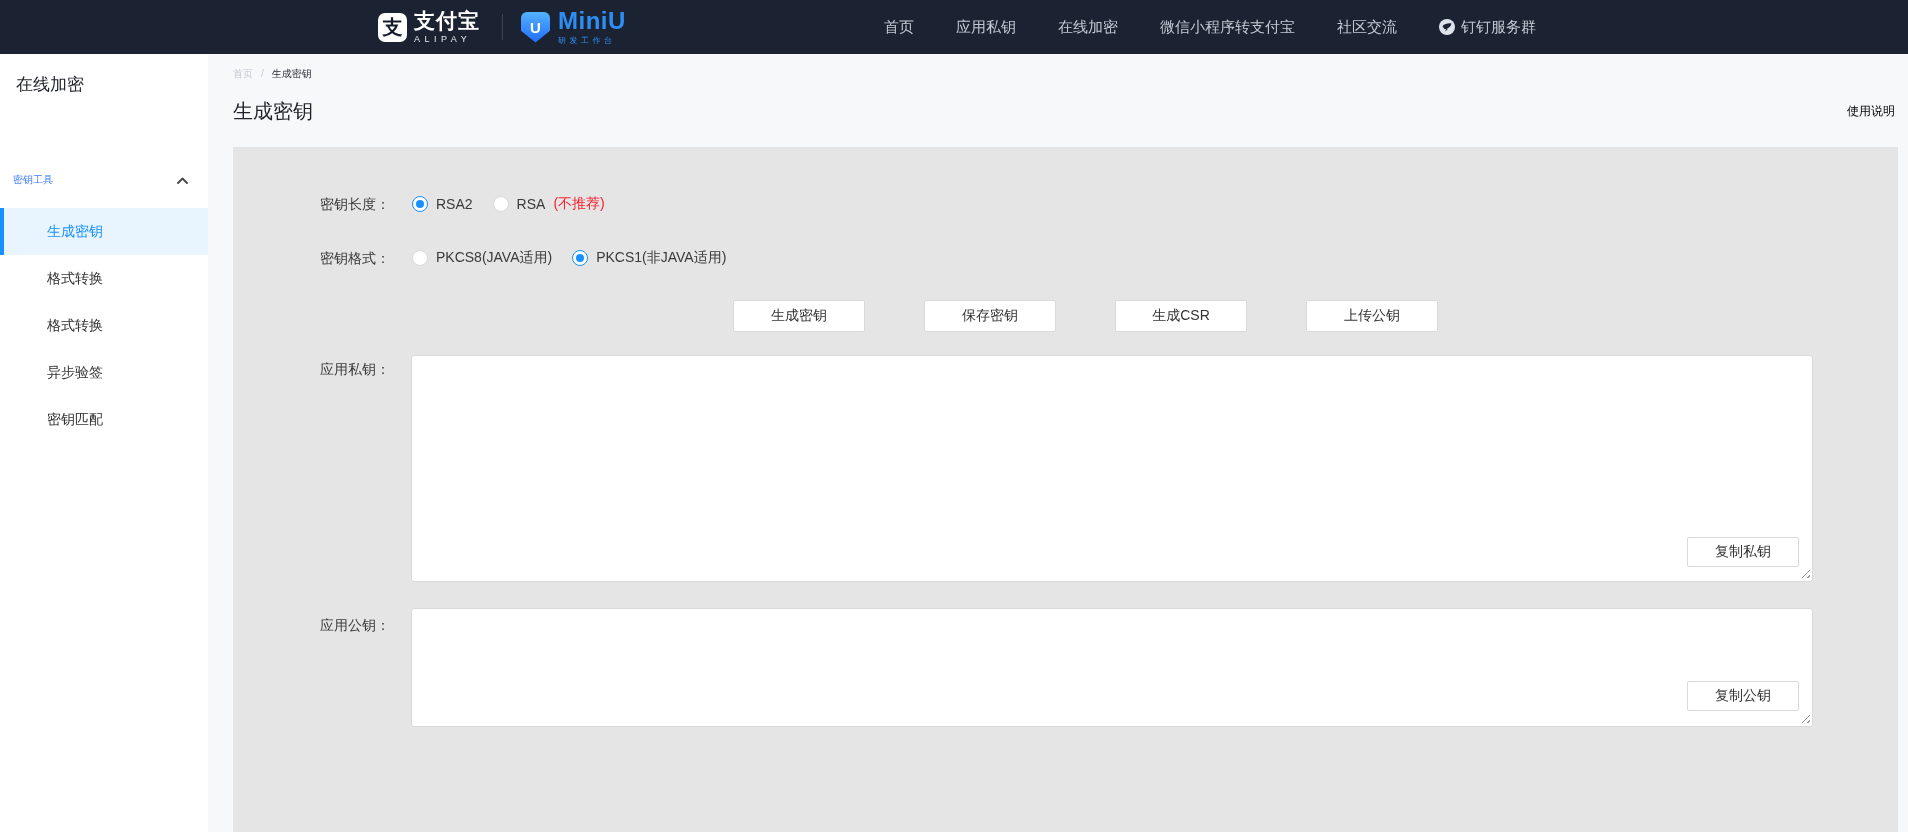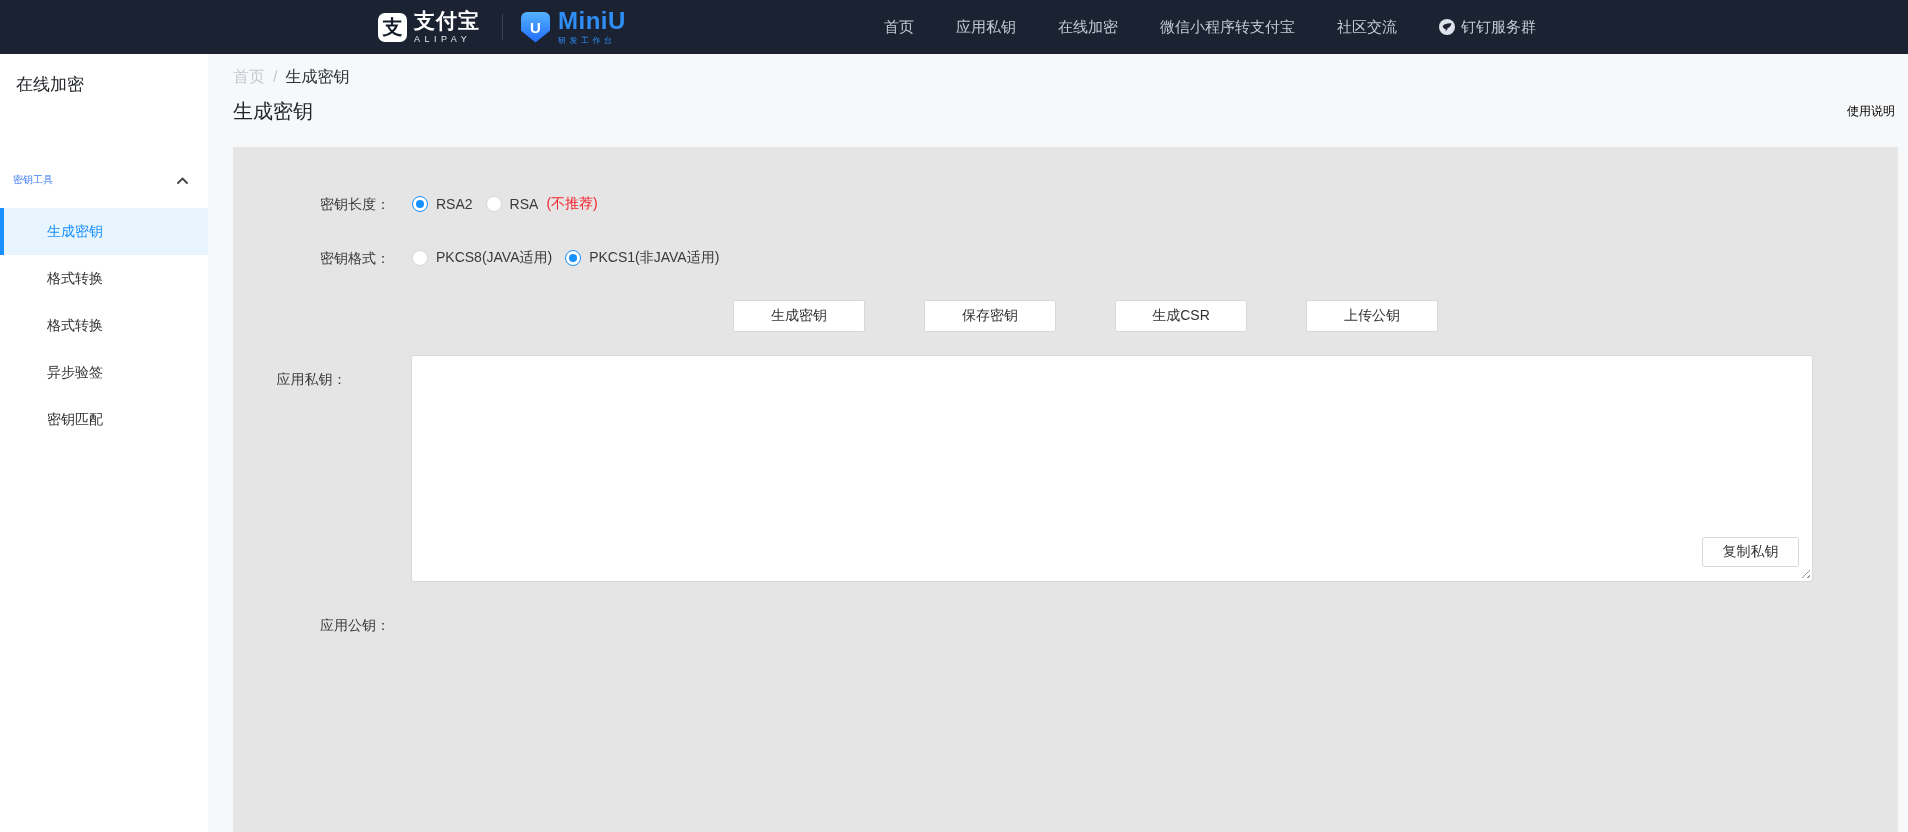--- a/index.html
+++ b/index.html
@@ -32,48 +32,48 @@
   .sidebar-group { position:absolute; left:0; top:113px; width:208px; height:32px; }
   .sidebar-group-label { position:absolute; left:13px; top:6px; font-size:10px; color:#3d7cf5; }
   .sidebar-group-caret { position:absolute; right:20px; top:10px; width:11px; height:7px; }
   .side-menu { position:absolute; left:0; top:154px; width:208px; }
   .side-item { height:47px; line-height:47px; padding-left:47px; font-size:14px; color:#333; cursor:pointer; position:relative; }
   .side-item.active { background:#e8f4fe; color:#1890ff; }
   .side-item.active::before { content:""; position:absolute; left:0; top:0; width:4px; height:100%; background:#1890ff; }
 
   
   .main-header { position:absolute; left:208px; top:54px; width:1700px; height:93px; background:#f7f8fa; }
-  .breadcrumb { position:absolute; left:25px; top:13px; font-size:16px; color:#c5c9d2; }
+  .breadcrumb { position:absolute; left:25px; top:13px; font-size:10px; color:#c5c9d2; }
   .breadcrumb .sep { margin:0 8px; color:#c5c9d2; }
   .breadcrumb .current { color:#2b2f36; }
   .page-title { position:absolute; left:25px; top:44px; font-size:20px; font-weight:500; color:#1f2329; }
   .help-link { position:absolute; right:13px; top:49px; font-size:12px; color:#000000; text-decoration:none;margin-left:7px; }
 
   
   .card { position:absolute; left:233px; top:147px; width:1665px; height:685px; background:#e5e5e5; }
   .form-row { position:absolute; display:flex; align-items:center; height:32px; }
   .form-label { width:157px; text-align:right; font-size:14px; color:#3a3a3a; line-height:32px; flex:0 0 157px; }
-  .radio-group { display:flex; align-items:center; gap:13px; margin-left:22px;justify-content:space-between; }
+  .radio-group { display:flex; align-items:center; gap:20px; margin-left:22px;justify-content:space-between; }
   .radio-option { display:flex; align-items:center; gap:8px; font-size:14px; color:#3a3a3a; cursor:pointer; }
   .radio-circle { width:16px; height:16px; border:1px solid #d9d9d9; border-radius:50%; background:#fff; position:relative; flex:0 0 16px; }
   .radio-circle.checked { border-color:#1890ff; }
   .radio-circle.checked::after { content:""; position:absolute; left:3px; top:3px; width:8px; height:8px; border-radius:50%; background:#1890ff; }
   .danger-note { color:#f5222d; }
 
   .action-row { position:absolute; left:500px; top:153px; display:flex; gap:59px; }
   .btn { width:132px; height:32px; background:#fff; border:1px solid #d9d9d9; border-radius:2px;
          font-size:14px; color:#333; font-family:inherit; cursor:pointer; }
 
   .field-label { position:absolute; left:0; width:157px; text-align:right; font-size:14px; color:#3a3a3a; line-height:32px; }
   .textarea-wrap { position:absolute; left:178px; width:1402px; }
   .key-textarea { width:1402px; border:1px solid #d9d9d9; border-radius:3px; resize:none; outline:none;
                   padding:8px 10px; font-size:14px; font-family:inherit; color:#333; display:block; }
   #private-key-textarea { height:227px; }
   #public-key-textarea { height:119px; }
-  .copy-btn { position:absolute; right:14px; width:97px; height:30px; background:#fff; border:1px solid #d9d9d9;
+  .copy-btn { position:absolute; right:14px; width:112px; height:30px; background:#fff; border:1px solid #d9d9d9;
               border-radius:2px; font-size:14px; color:#333; font-family:Liberation Sans, sans-serif; cursor:pointer; }
   .resize-handle { position:absolute; right:3px; bottom:4px; width:10px; height:10px;
                    clip-path:polygon(100% 0,100% 100%,0 100%);
                    background:repeating-linear-gradient(135deg,#9a9a9a 0 1px,transparent 1px 4px); }
 </style>
 </head>
 <body>
 
 <div id="app">
 
@@ -163,23 +163,28 @@
       </div>
     </div>
 
     <div class="action-row">
       <button class="btn">生成密钥</button>
       <button class="btn">保存密钥</button>
       <button class="btn">生成CSR</button>
       <button class="btn">上传公钥</button>
     </div>
 
-    <div class="field-label" style="top:216px;text-align:center;">应用私钥：</div>
+    <div class="field-label" style="top:206px;">应用私钥：</div>
     <div class="textarea-wrap" style="top:208px; height:227px;">
       <textarea id="private-key-textarea" class="key-textarea" style=""></textarea>
       <button class="copy-btn" style="bottom:15px;">复制私钥</button>
       <div class="resize-handle"></div>
     </div>
 
     <div class="field-label" style="top:462px;">应用公钥：</div>
+    <div class="textarea-wrap" style="top:461px; height:119px;">
+      <textarea id="public-key-textarea" class="key-textarea" style=""></textarea>
+      <button class="copy-btn" style="bottom:16px;">复制公钥</button>
+      <div class="resize-handle"></div>
+    </div>
 
   </div>
 </div>
 
 </body></html>

